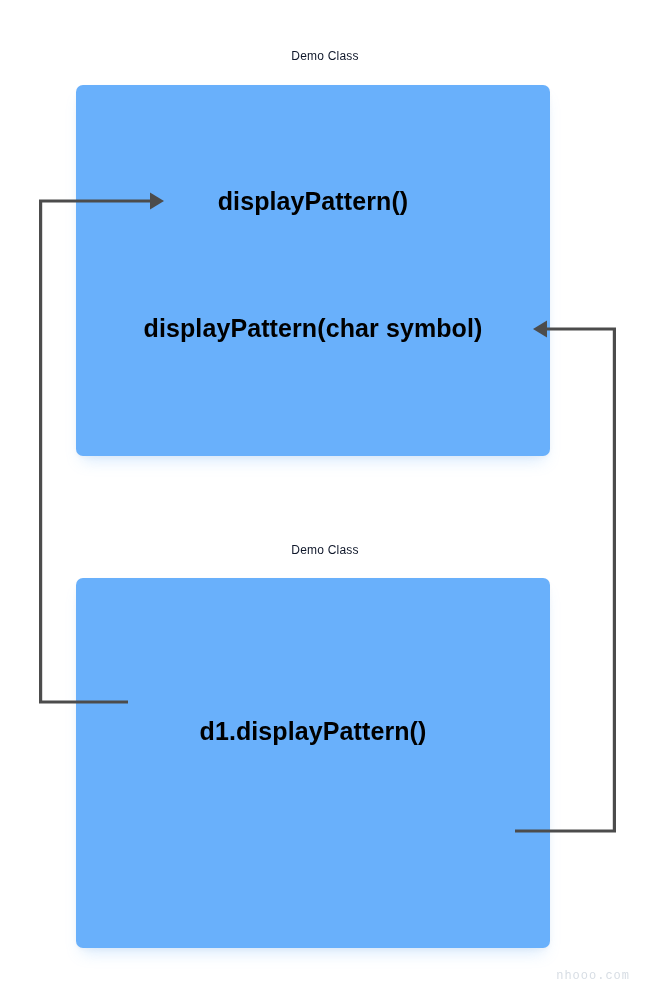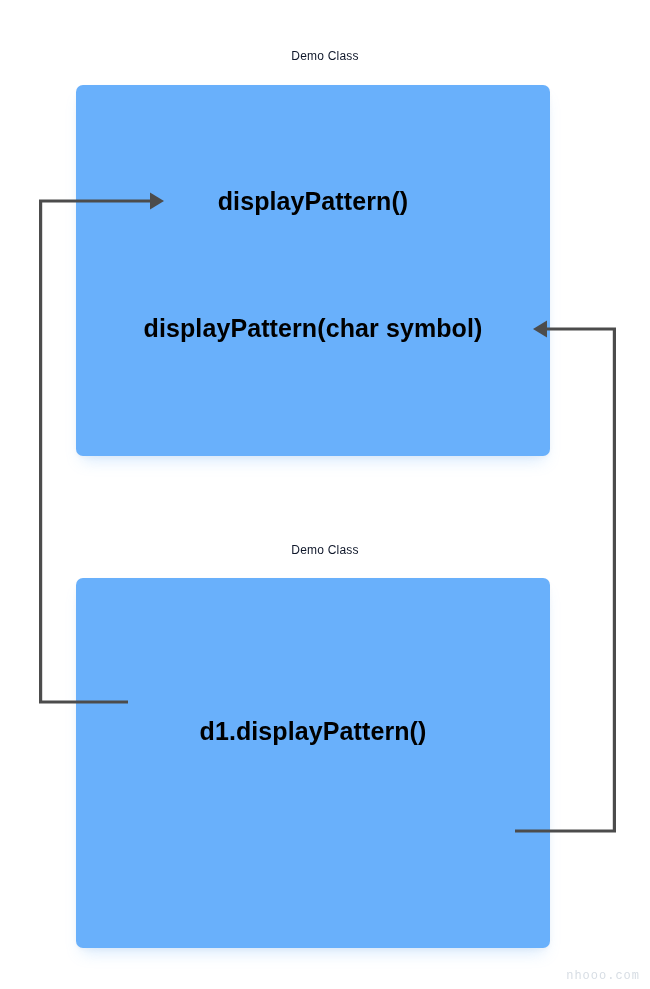--- a/index.html
+++ b/index.html
@@ -82,21 +82,21 @@
     stroke: #4c4c4c;
     stroke-width: 3.2;
     stroke-linecap: butt;
     stroke-linejoin: miter;
   }
   .conn-head { fill: #4c4c4c; }
 
   
   #watermark {
     position: absolute;
-    right: 10px;
+    right: 20px;
     bottom: 6px;
     color: #d7dde4;
     font-family: "Liberation Mono", monospace;
     font-size: 12px;
     letter-spacing: 1px;
     user-select: none;
     margin-top: 28px;
   }
 </style>
 </head>

